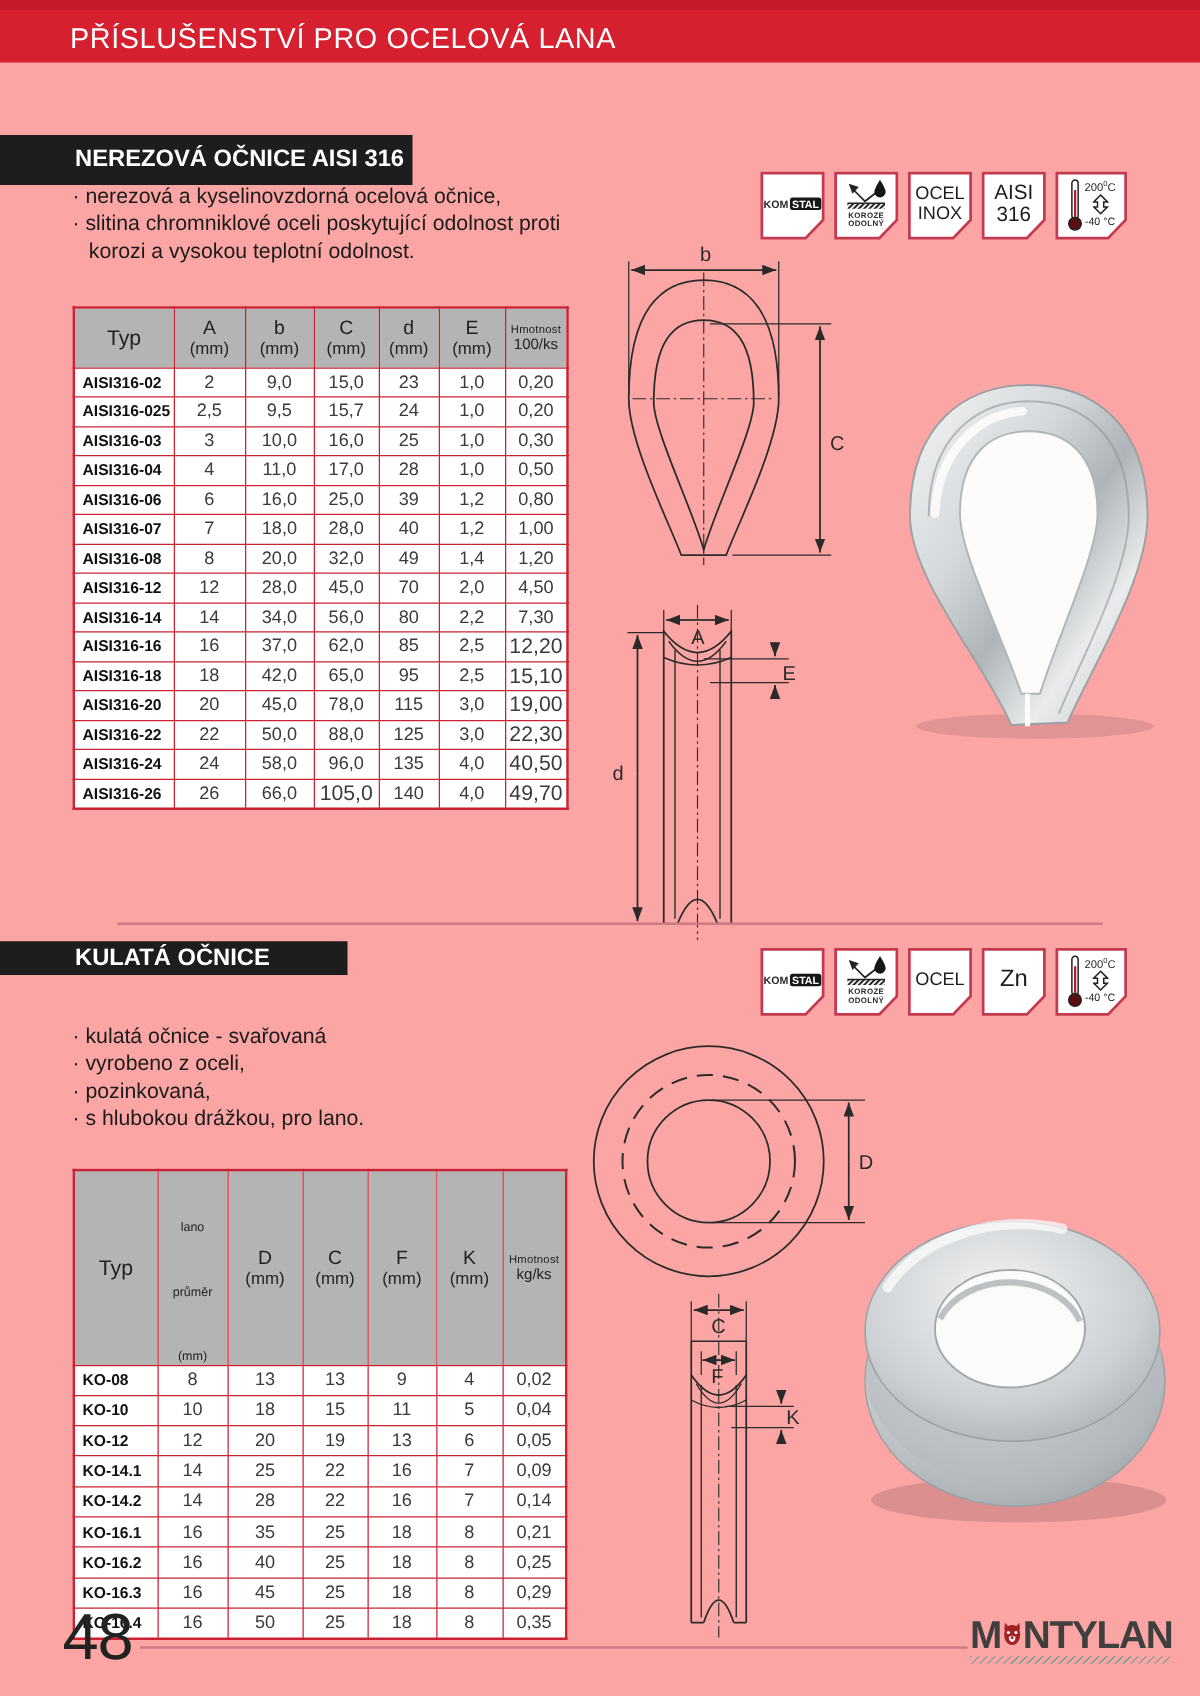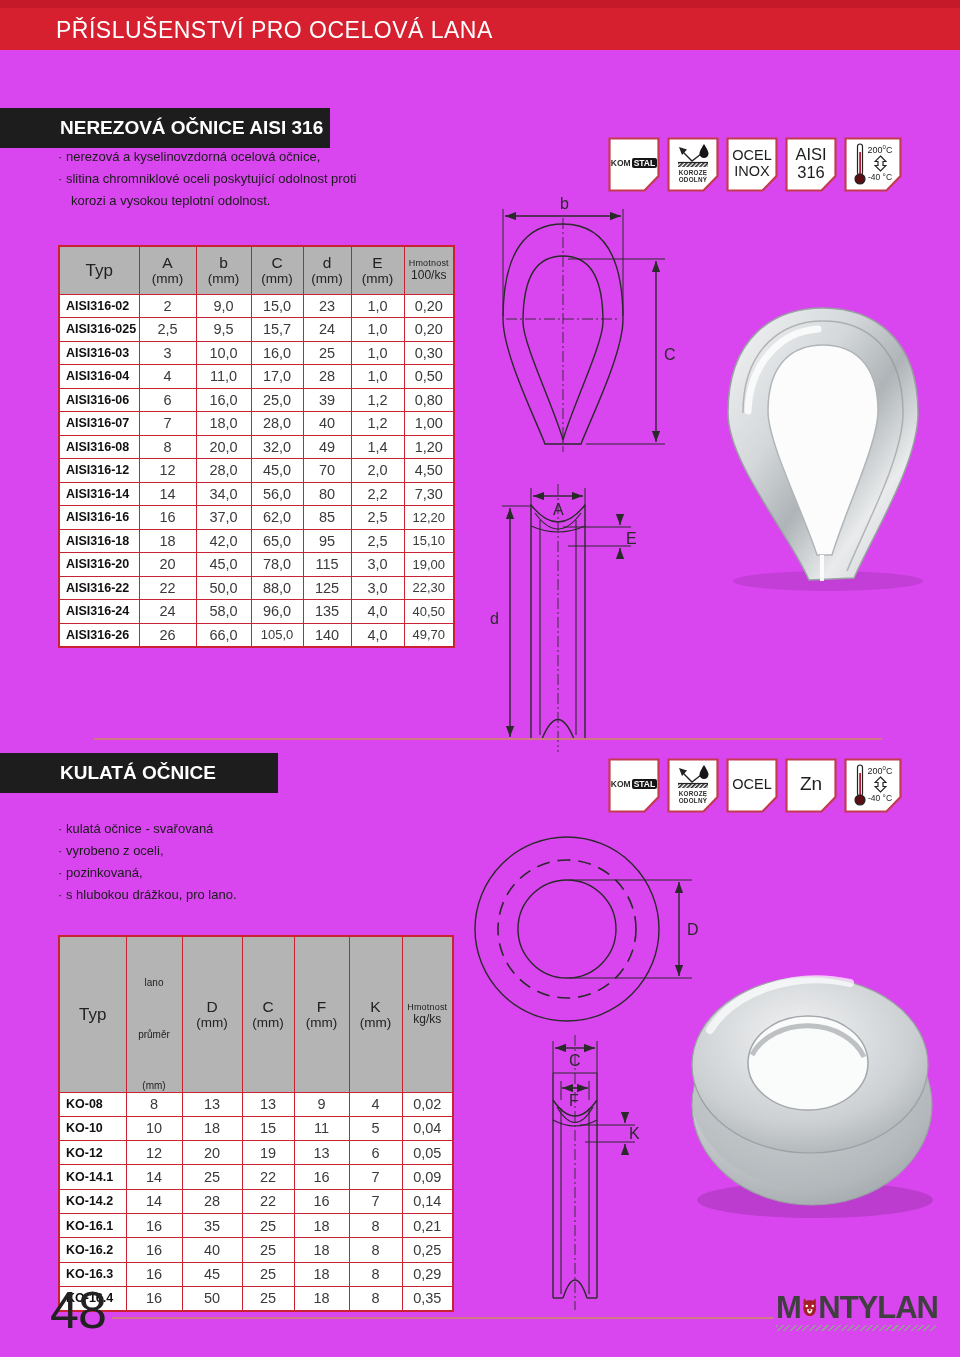--- a/index.html
+++ b/index.html
@@ -1,32 +1,32 @@
 <!DOCTYPE html>
 <html><head>
 <meta charset="utf-8">
 <style>
   html,body {margin:0; padding:0; background:#ffffff;}
-  #page {position:relative; width:960px; height:1357px; background:#d946ef; overflow:hidden;
+  #page {position:relative; width:960px; height:1357px; background:#fca5a5; overflow:hidden;
          font-family:"Liberation Sans", sans-serif; color:#1c1c1c;text-decoration:underline;}
 
   
   .topbar {position:absolute; top:0; left:0; width:960px; height:50px;
            background:linear-gradient(#c5192a 0 8px, #d6202f 8px 100%);}
   .topbar .title {position:absolute; left:56px; top:0; height:50px; display:flex; align-items:center;
                   padding-top:11px; box-sizing:border-box; color:#fff; font-size:23px; letter-spacing:.5px;}
 
   
   .secbar {position:absolute; left:0; background:#1d1d1d; color:#fff; font-weight:700;
            display:flex; align-items:center; padding-left:60px; box-sizing:border-box; font-size:19px;}
   #secbar1 {top:108px; width:330px; height:40px;}
-  #secbar2 {top:753px; width:278px; height:40px;}
+  #secbar2 {top:753px; width:278px; height:27px;}
 
   
-  .bullets {position:absolute; font-size:13px; line-height:22px; color:#1b1b1b;}
+  .bullets {position:absolute; font-size:17px; line-height:22px; color:#1b1b1b;}
   #bullets1 {left:58px; top:146px;}
   #bullets2 {left:58px; top:818px;}
   .bullets .cont {padding-left:13px;}
 
   
   .badge-row {position:absolute; display:flex; gap:7px;}
   #badges1 {left:608px; top:137px;}
   #badges2 {left:608px; top:758px;}
   .badge {position:relative; width:52px; height:55px;}
   .badge.wide {width:58px;}
@@ -52,21 +52,21 @@
   #table1 {left:58px; top:245px; width:395px;}
   #table2 {left:58px; top:935px; width:394px;}
   .spec th, .spec td {border:1.5px solid #cb2233; padding:0; overflow:hidden;}
   .spec thead th {background:#b4b4b4; font-weight:400; color:#222; text-align:center;}
   #table1 thead tr {height:48px;}
   #table2 thead tr {height:47px;}
   #table1 tbody tr {height:23.5px;}
   #table2 tbody tr {height:24.3px;}
   .spec td {text-align:center; font-size:14.5px; color:#3a3a3a; background:#fff;}
   .spec td.typ {text-align:left; padding-left:6px; font-weight:700; font-size:12.5px; color:#101010;}
-  .spec td.sm {font-size:13px;}
+  .spec td.sm {font-size:17px;}
   th .l {line-height:1.12;}
   th.plain {font-size:17px;}
   th.unit .l0 {font-size:15.5px;}
   th.unit .l1 {font-size:13.5px;}
   th.lano .l {font-size:10px; line-height:1.15;margin-top:40px;}
   th.weight .l0 {font-size:9px; letter-spacing:.2px;}
   th.weight .l1 {font-size:12px;}
 
   
   .rule {position:absolute; height:2px; background:#cf7985;}

